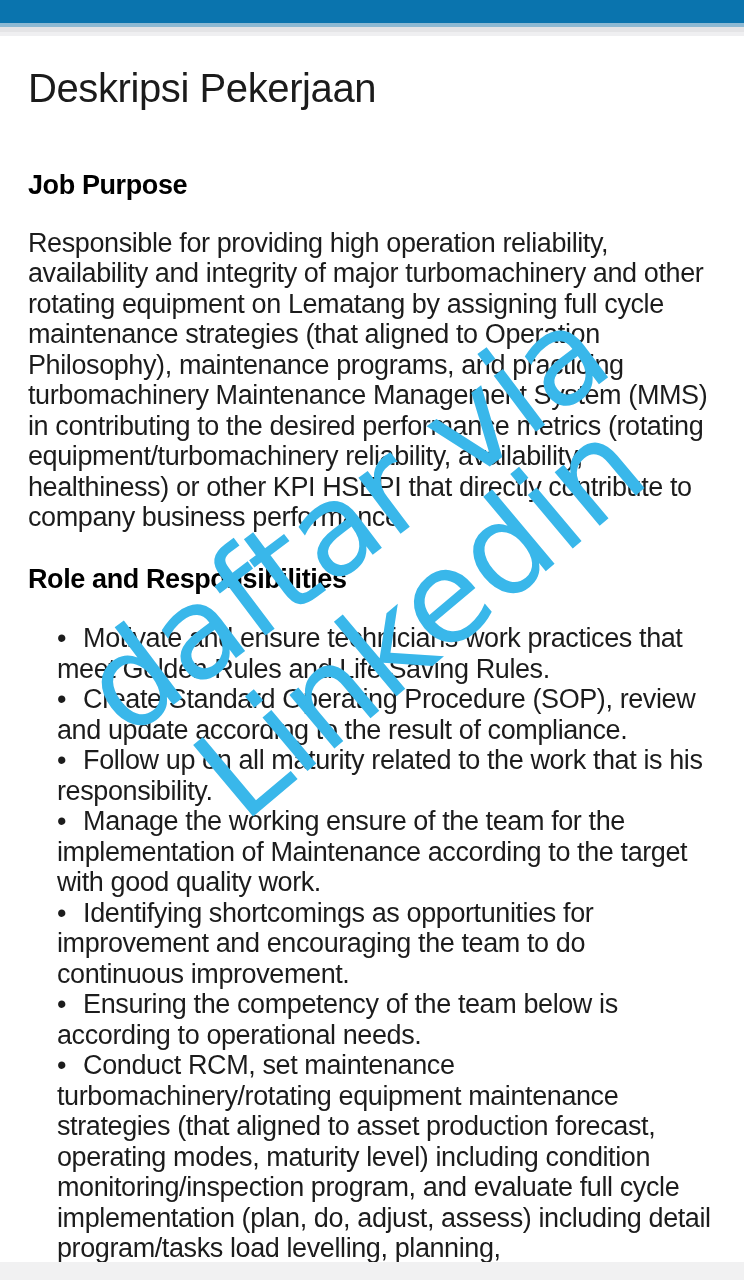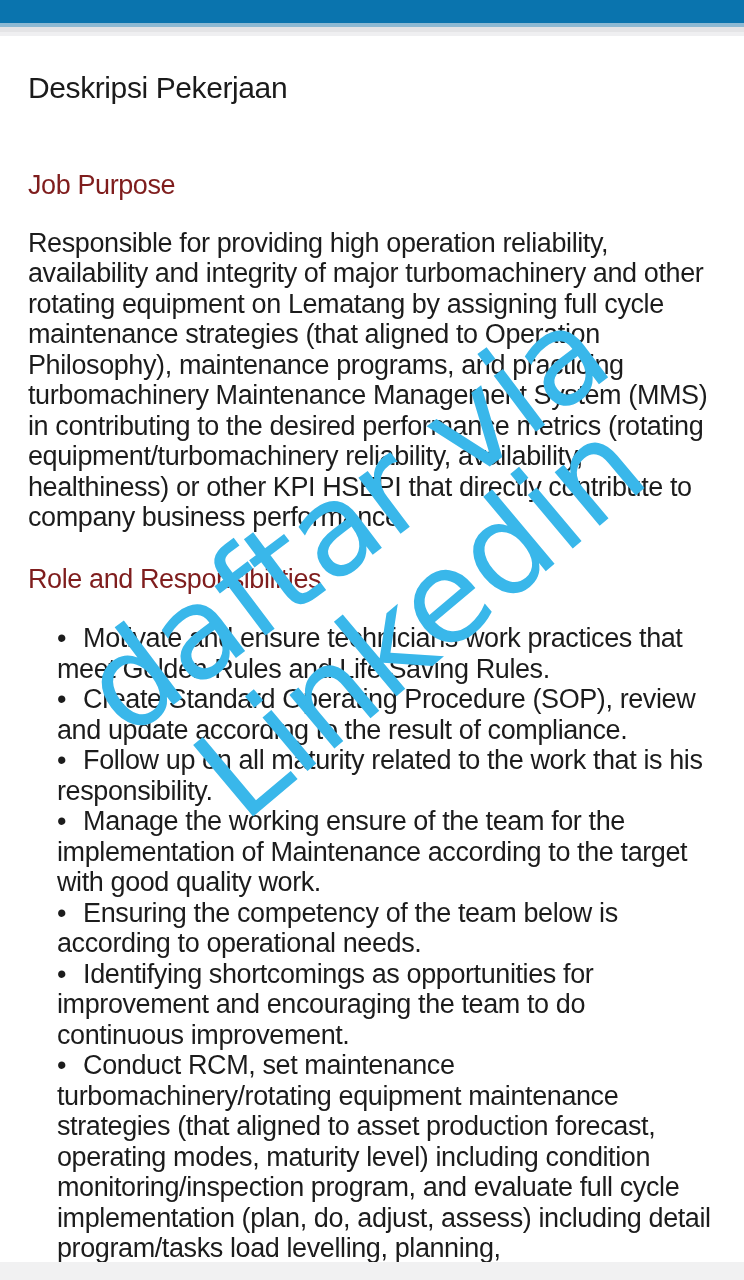--- a/index.html
+++ b/index.html
@@ -19,28 +19,28 @@
   .content {
     position: relative;
     padding: 0 28px;
     color: #1c1c1c;
     font-size: 27px;
     line-height: 30.5px;
     letter-spacing: -0.4px;
   }
   .page-title {
     margin-top: 34px;
-    font-size: 30px;
+    font-size: 40px;
     line-height: 36px;
     font-weight: 400;
     color: #1b1b1b;
   }
   .section-heading {
-    font-weight: 400;
-    color: #7f1d1d;
+    font-weight: 700;
+    color: #000000;
   }
   .h-purpose { margin-top: 64px; }
   .h-role    { margin-top: 31px; }
   .purpose-body { margin-top: 27px; }
   .bullet-list  { margin-top: 29px; margin-left: 29px; }
   .bullet-item  { margin: 0; }
   .bullet-glyph { margin-right: 17px; }
 
   
   .watermark {
@@ -89,22 +89,22 @@
 
   <div class="purpose-body">Responsible for providing high operation reliability, availability and integrity of major turbomachinery and other rotating equipment on Lematang by assigning full cycle maintenance strategies (that aligned to Operation Philosophy), maintenance programs, and practicing turbomachinery Maintenance Management System (MMS) in contributing to the desired performance metrics (rotating equipment/turbomachinery reliability, availability, healthiness) or other KPI HSEPI that directly contribute to company business performance.</div>
 
   <div class="section-heading h-role">Role and Responsibilities</div>
 
   <div class="bullet-list">
     <div class="bullet-item"><span class="bullet-glyph">•</span><span>Motivate and ensure technicians work practices that meet Golden Rules and Life Saving Rules.</span></div>
     <div class="bullet-item"><span class="bullet-glyph">•</span><span>Create Standard Operating Procedure (SOP), review and update according to the result of compliance.</span></div>
     <div class="bullet-item"><span class="bullet-glyph">•</span><span>Follow up on all maturity related to the work that is his responsibility.</span></div>
     <div class="bullet-item"><span class="bullet-glyph">•</span><span>Manage the working ensure of the team for the implementation of Maintenance according to the target with good quality work.</span></div>
+    <div class="bullet-item"><span class="bullet-glyph">•</span><span>Identifying shortcomings as opportunities for improvement and encouraging the team to do continuous improvement.</span></div>
     <div class="bullet-item"><span class="bullet-glyph">•</span><span>Ensuring the competency of the team below is according to operational needs.</span></div>
-    <div class="bullet-item"><span class="bullet-glyph">•</span><span>Identifying shortcomings as opportunities for improvement and encouraging the team to do continuous improvement.</span></div>
     <div class="bullet-item"><span class="bullet-glyph">•</span><span>Conduct RCM, set maintenance turbomachinery/rotating equipment maintenance strategies (that aligned to asset production forecast, operating modes, maturity level) including condition monitoring/inspection program, and evaluate full cycle implementation (plan, do, adjust, assess) including detail program/tasks load levelling, planning,</span></div>
   </div>
 
 </div>
 
 <div class="watermark wm-1">daftar via</div>
 <div class="watermark wm-2">Linkedin</div>
 
 <div class="bottom-strip"></div>
 

